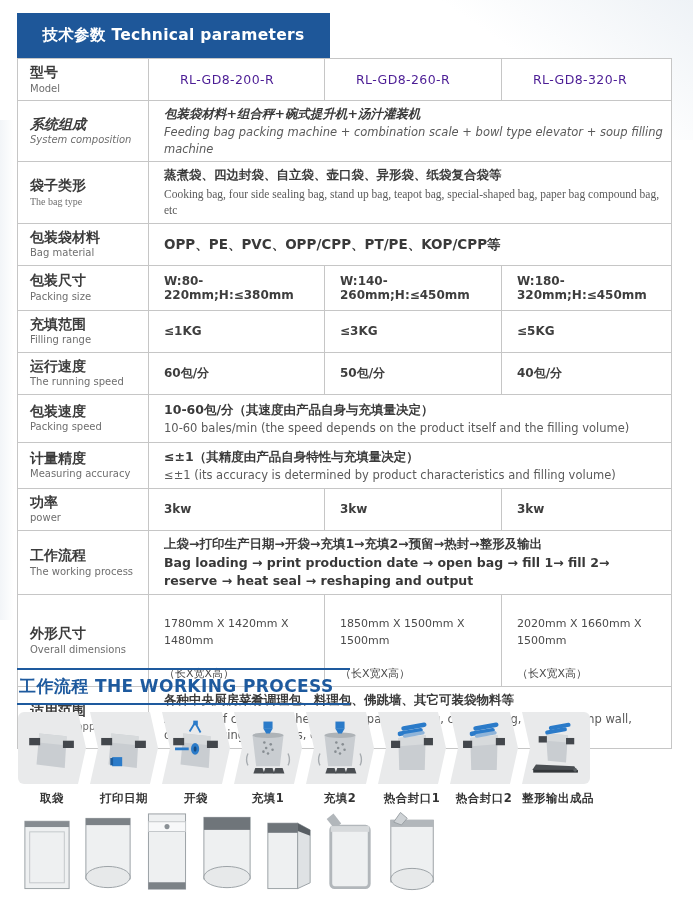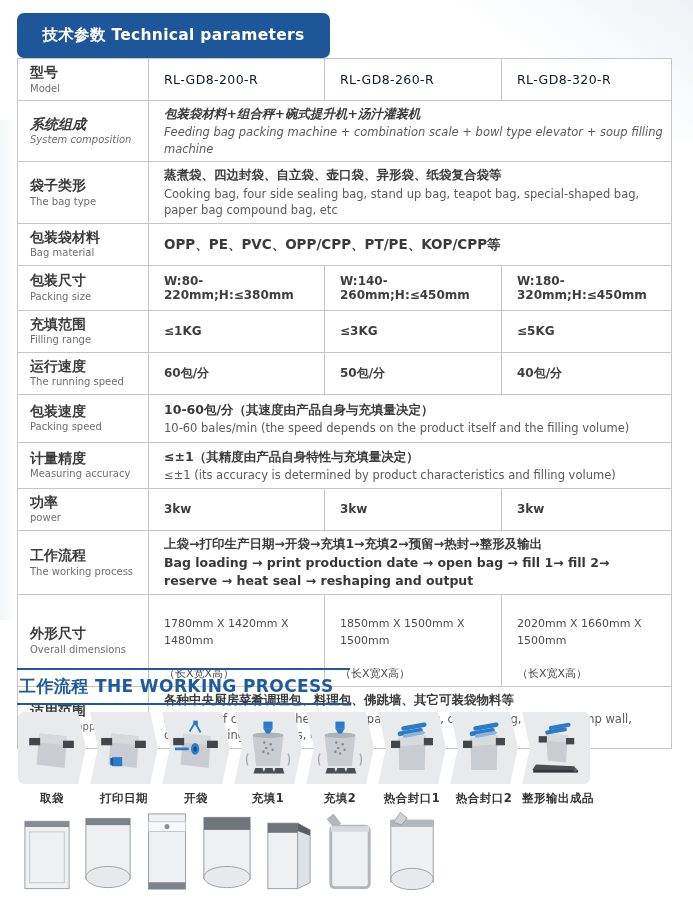--- a/index.html
+++ b/index.html
@@ -22,21 +22,21 @@
     pointer-events: none;
   }
 
   
   .tech-header {
     position: absolute; left: 17px; top: 13px;
     width: 313px; height: 45px;
     background: #1e5799;
     color: #ffffff;
     font-size: 15.5px; font-weight: 700; letter-spacing: .3px;
-    display: flex; align-items: center; justify-content: center; border-radius: 7px;
+    display: flex; align-items: center; justify-content: center;
   }
 
   
   table.params {
     position: absolute; left: 17px; top: 58px;
     width: 654px;
     border-collapse: collapse;
     table-layout: fixed;
     border: 1px solid #a9a9a9;
     background: #ffffff;
@@ -49,33 +49,33 @@
   table.params th { padding: 5px 4px 5px 12px; font-weight: 400; }
   table.params td { padding: 4px 8px 4px 15px; }
   .lz { font-size: 14px; font-weight: 700; color: #3c3c3c; line-height: 1.25; }
   .le { font-size: 10px; color: #6e6e6e; line-height: 1.25; margin-top: 1px; }
   .cell-val { font-size: 12px; font-weight: 700; color: #3e3e3e; }
   .vzh { font-size: 12.5px; font-weight: 700; color: #3a3a3a; line-height: 1.45; }
   .ven { font-size: 11.5px; font-weight: 400; color: #5a5a5a; line-height: 1.45; margin-top: 1px; }
 
   .row-model            { height: 42px; }
   .row-system-composition { height: 44px; font-style: italic; }
-  .row-bag-type         { height: 48px; }
+  .row-bag-type         { height: 48px; font-family: Liberation Serif, serif; }
   .row-bag-material     { height: 42px; }
   .row-packing-size     { height: 45px; }
   .row-filling-range    { height: 41px; }
   .row-running-speed    { height: 40px; }
   .row-packing-speed    { height: 48px; }
   .row-measuring-accuracy { height: 46px; }
   .row-power            { height: 35px; }
   .row-working-process  { height: 58px; }
   .row-overall-dimensions { height: 47px; }
   .row-scope-of-application { height: 58px; }
 
-  .row-model .cell-val { font-weight: 400; font-size: 12.5px; color: #0f172a; letter-spacing: .4px; }
+  .row-model .cell-val { font-weight: 400; font-size: 12.5px; color: #4c1d95; letter-spacing: .4px; margin-left: 16px; }
   .row-bag-material .vzh { font-size: 13.5px; }
   .row-working-process .ven { font-weight: 700; font-size: 12.5px; color: #383838; }
   .row-overall-dimensions td { text-align: center; padding: 4px 2px; }
   .row-overall-dimensions .dim-line { font-size: 11px; font-weight: 400; color: #4a4a4a; line-height: 1.55; margin-top: 16px; }
 
   
   .section-title {
     position: absolute; left: 17px; top: 668px;
     display: inline-block;
     color: #1e5a9e;

